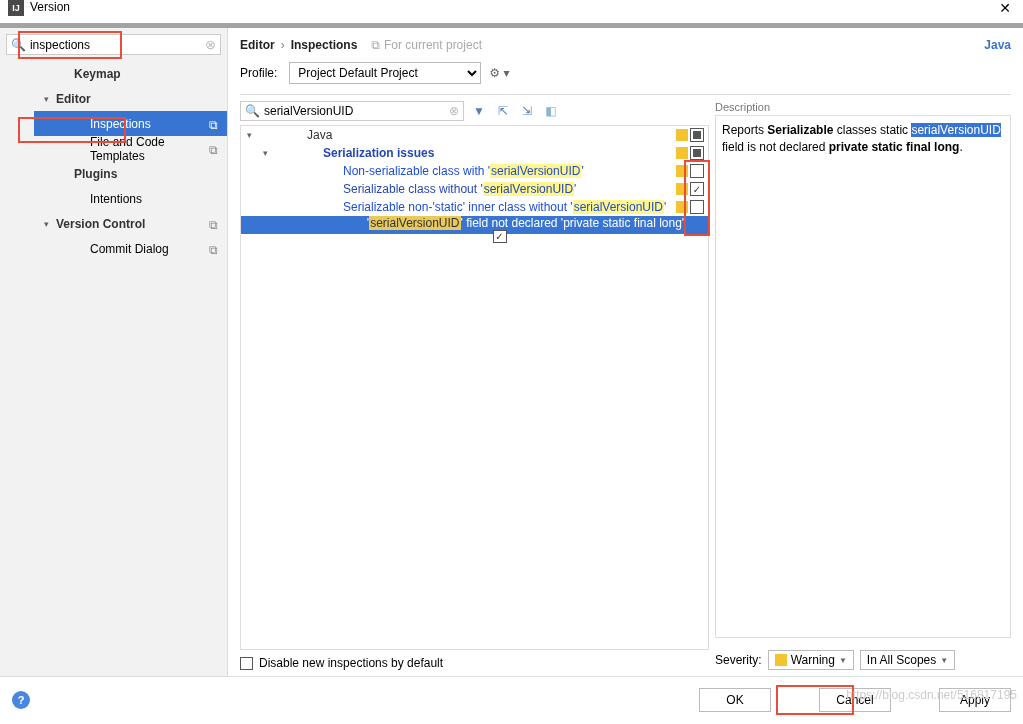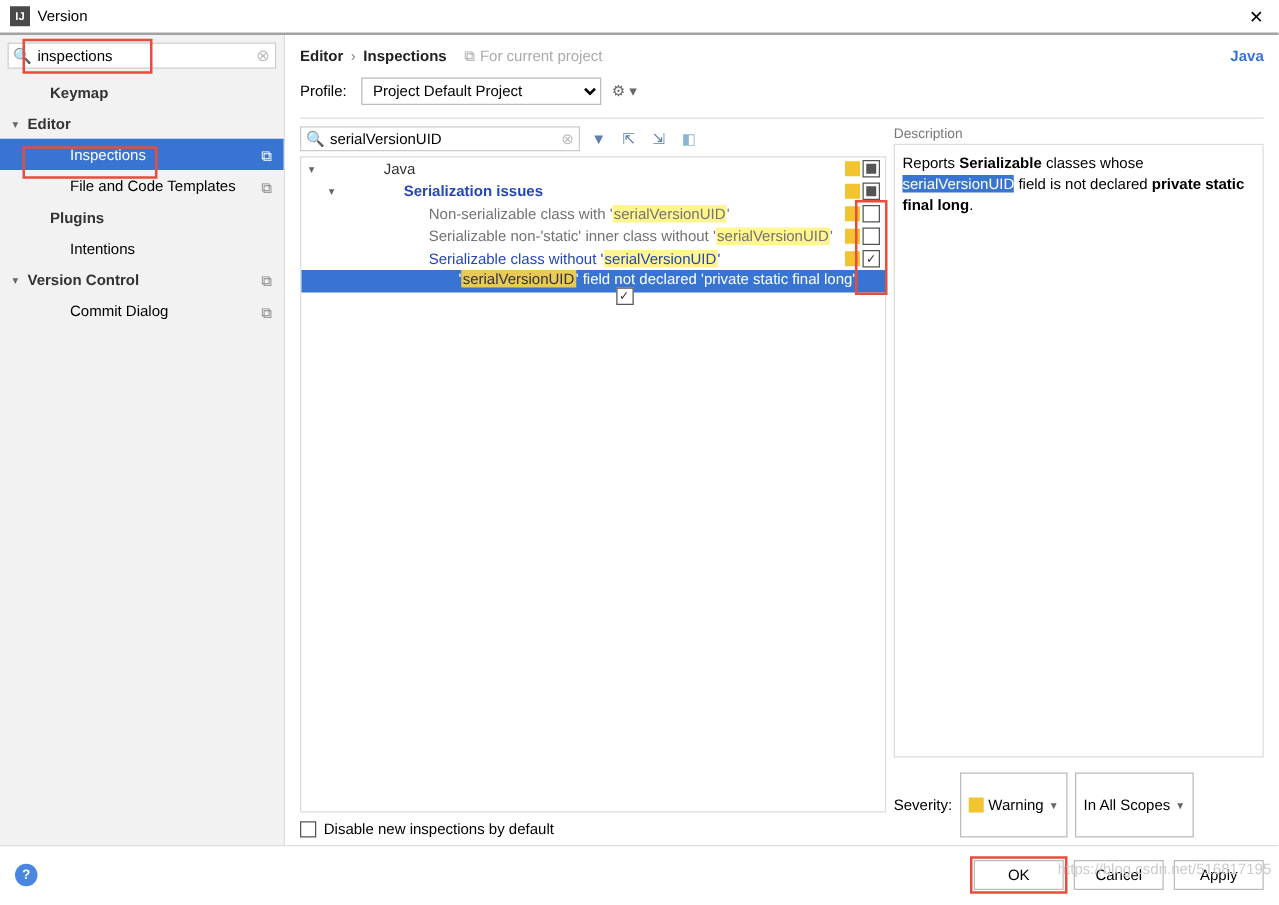--- a/index.html
+++ b/index.html
@@ -1,29 +1,29 @@
 <!DOCTYPE html>
 <html><head>
 <meta charset="utf-8">
 <style>
 * { box-sizing: border-box; margin: 0; padding: 0; font-family: "Segoe UI", Arial, sans-serif; font-size: 12px; }
 body { width: 1023px; height: 724px; background: #fff; overflow: hidden; position: relative; }
-.titlebar { height: 28px; display: flex; align-items: center; padding: 0 8px; border-bottom: 2px solid #a3a3a3; }
+.titlebar { height: 28px; display: flex; align-items: flex-start; padding: 0 8px; border-bottom: 5px solid #a3a3a3; }
 .titlebar .app-icon { width: 16px; height: 16px; background: #4a4a4a; margin-right: 6px; display: flex; align-items: center; justify-content: center; color: #fff; font-size: 9px; font-weight: bold; }
 .titlebar .title { flex: 1; }
 .titlebar .close { font-size: 14px; cursor: pointer; padding: 0 4px; }
 .main { display: flex; height: 648px; }
 .sidebar { width: 228px; background: #f2f2f2; border-right: 1px solid #ddd; display: flex; flex-direction: column; }
 .sidebar-search { padding: 6px; }
 .sidebar-search .search-wrap { display: flex; align-items: center; background: #fff; border: 1px solid #ccc; padding: 2px 4px; position: relative; }
 .sidebar-search .search-icon { color: #aaa; margin-right: 4px; font-size: 12px; }
 .sidebar-search input { border: none; outline: none; flex: 1; font-size: 12px; }
 .sidebar-search .clear-icon { color: #bbb; font-size: 13px; cursor: pointer; }
 .red-box-search { position: absolute; border: 2px solid #e74c3c; top: 31px; left: 18px; width: 104px; height: 28px; pointer-events: none; }
-.tree { flex: 1; overflow: auto; }
+.tree { flex: 1; overflow: auto; margin-left: 34px; }
 .tree-item { display: flex; align-items: center; height: 25px; padding-left: 10px; cursor: pointer; position: relative; }
 .tree-item .arrow { width: 12px; font-size: 9px; color: #666; }
 .tree-item .label { flex: 1; }
 .tree-item .proj-icon { width: 12px; height: 12px; margin-right: 6px; color: #888; }
 .tree-item.bold .label { font-weight: 600; color: #333; }
 .tree-item.selected { background: #3874d1; color: #fff; }
 .tree-item.selected .proj-icon { color: #fff; }
 .tree-item.indent1 { padding-left: 28px; }
 .tree-item.indent2 { padding-left: 44px; }
 .red-box-inspections { position: absolute; border: 2px solid #e74c3c; top: 117px; left: 18px; width: 108px; height: 26px; pointer-events: none; }
@@ -44,49 +44,49 @@
 .filter-row .search-icon { color: #aaa; margin-right: 4px; }
 .filter-row input { border: none; outline: none; flex: 1; font-size: 12px; }
 .filter-row .clear-icon { color: #bbb; cursor: pointer; }
 .filter-row .tbtn { width: 18px; height: 18px; display: flex; align-items: center; justify-content: center; color: #5b7faf; cursor: pointer; }
 .insp-area { flex: 1; border: 1px solid #ddd; overflow: auto; background: #fff; min-height: 0; }
 .insp-row { display: flex; align-items: center; height: 18px; padding-left: 6px; white-space: nowrap; }
 .insp-row .arrow { width: 12px; font-size: 9px; color: #666; }
 .insp-row .lbl { flex: 1; margin-left: 48px; }
 .insp-row.cat .lbl { color: #333; font-weight: normal; }
 .insp-row.group .lbl { color: #2547b5; font-weight: 600; }
-.insp-row.item .lbl { color: #737373; }
+.insp-row.item .lbl { color: #1d4ed8; }
 .insp-row.item.link .lbl { color: #2547b5; }
 .insp-row.selected { background: #3874d1; color: #fff; flex-direction: column; }
 .insp-row.selected .lbl { color: #fff; }
 .insp-row .hl { background: #fff68e; padding: 0 1px; }
 .insp-row.selected .hl { background: #e8c95a; color: #333; }
 .insp-row .sev-box { width: 12px; height: 12px; background: #f4c430; margin-right: 2px; }
 .insp-row .chk-box { width: 14px; height: 14px; border: 1px solid #555; background: #fff; display: flex; align-items: center; justify-content: center; font-size: 10px; color: #333; margin-right: 4px; cursor: pointer; }
 .insp-row .chk-box.tri { background: #fff; }
 .insp-row .chk-box.tri::after { content: ""; width: 8px; height: 8px; background: #555; }
 .insp-row .chk-box.checked::after { content: "✓"; }
 .insp-row.indent1 { padding-left: 22px; }
 .insp-row.indent2 { padding-left: 54px; }
 .red-box-chk { position: absolute; border: 2px solid #e74c3c; pointer-events: none; }
 .right-panel { width: 296px; margin-left: 6px; display: flex; flex-direction: column; }
 .desc-lbl { color: #777; font-size: 11px; margin-bottom: 2px; }
 .desc-box { flex: 1; border: 1px solid #ddd; padding: 6px; background: #fff; font-size: 12px; line-height: 1.4; }
 .desc-box .sel { background: #3874d1; color: #fff; }
 .desc-box b { font-weight: 600; }
 .sev-row { display: flex; align-items: center; margin-top: 12px; gap: 6px; }
-.sev-row .sev-btn { display: flex; align-items: center; border: 1px solid #bbb; padding: 18px 6px; background: #fff; cursor: pointer; gap: 4px; }
+.sev-row .sev-btn { display: flex; align-items: center; border: 1px solid #bbb; padding: 2px 6px; background: #fff; cursor: pointer; gap: 4px; }
 .sev-row .sev-btn .ybox { width: 12px; height: 12px; background: #f4c430; }
 .sev-row .sev-btn .dd { font-size: 8px; color: #666; }
 .bottom-check { display: flex; align-items: center; margin-top: 6px; gap: 6px; }
 .bottom-check .cb { width: 13px; height: 13px; border: 1px solid #555; cursor: pointer; }
 .footer { height: 46px; border-top: 1px solid #ddd; display: flex; align-items: center; padding: 0 12px; }
 .footer .help { width: 18px; height: 18px; border-radius: 50%; background: #4a86e0; color: #fff; display: flex; align-items: center; justify-content: center; font-size: 11px; font-weight: bold; cursor: pointer; }
 .footer .btns { margin-left: auto; display: flex; gap: 8px; }
-.footer button { min-width: 72px; height: 24px; border: 1px solid #bbb; background: #fff; cursor: pointer; }
+.footer button { min-width: 72px; height: 24px; border: 1px solid #bbb; background: #fff; cursor: pointer; margin-left: 40px; }
 .red-box-ok { position: absolute; border: 2px solid #e74c3c; pointer-events: none; }
 .watermark { position: absolute; right: 6px; bottom: 22px; color: #ccc; font-size: 12px; pointer-events: none; }
 </style>
 </head>
 <body>
 
 <div class="titlebar">
   <div class="app-icon">IJ</div>
   <div class="title">Version</div>
   <div class="close">✕</div>
@@ -186,46 +186,46 @@
               <span class="arrow">▾</span>
               <span class="lbl">Serialization issues</span>
               <span class="sev-box"></span>
               <span class="chk-box tri"></span>
             </div>
             <div class="insp-row item indent2">
               <span class="lbl">Non-serializable class with '<span class="hl">serialVersionUID</span>'</span>
               <span class="sev-box"></span>
               <span class="chk-box"></span>
             </div>
+            <div class="insp-row item indent2 link">
+              <span class="lbl">Serializable class without '<span class="hl">serialVersionUID</span>'</span>
+              <span class="sev-box"></span>
+              <span class="chk-box checked"></span>
+            </div>
             <div class="insp-row item indent2">
               <span class="lbl">Serializable non-'static' inner class without '<span class="hl">serialVersionUID</span>'</span>
               <span class="sev-box"></span>
               <span class="chk-box"></span>
-            </div>
-            <div class="insp-row item indent2 link">
-              <span class="lbl">Serializable class without '<span class="hl">serialVersionUID</span>'</span>
-              <span class="sev-box"></span>
-              <span class="chk-box checked"></span>
             </div>
             <div class="insp-row item indent2 selected">
               <span class="lbl">'<span class="hl">serialVersionUID</span>' field not declared 'private static final long'</span>
               <span class="sev-box"></span>
               <span class="chk-box checked"></span>
             </div>
           </div>
         <div class="bottom-check">
           <div class="cb"></div>
           <span>Disable new inspections by default</span>
         </div>
       </div>
 
       <div class="right-panel">
         <div class="desc-lbl">Description</div>
         <div class="desc-box">
-          <span>Reports </span><b>Serializable</b><span> classes whose </span><span class="sel">serialVersionUID</span><span> field is not declared </span><b>private static final long</b><span>.</span>
+          <span>Reports </span><b>Serializable</b><span> classes static </span><span class="sel">serialVersionUID</span><span> field is not declared </span><b>private static final long</b><span>.</span>
         </div>
         <div class="sev-row">
           <span>Severity:</span>
           <div class="sev-btn">
             <span class="ybox"></span>
             <span>Warning</span>
             <span class="dd">▼</span>
           </div>
           <div class="sev-btn">
             <span>In All Scopes</span>

